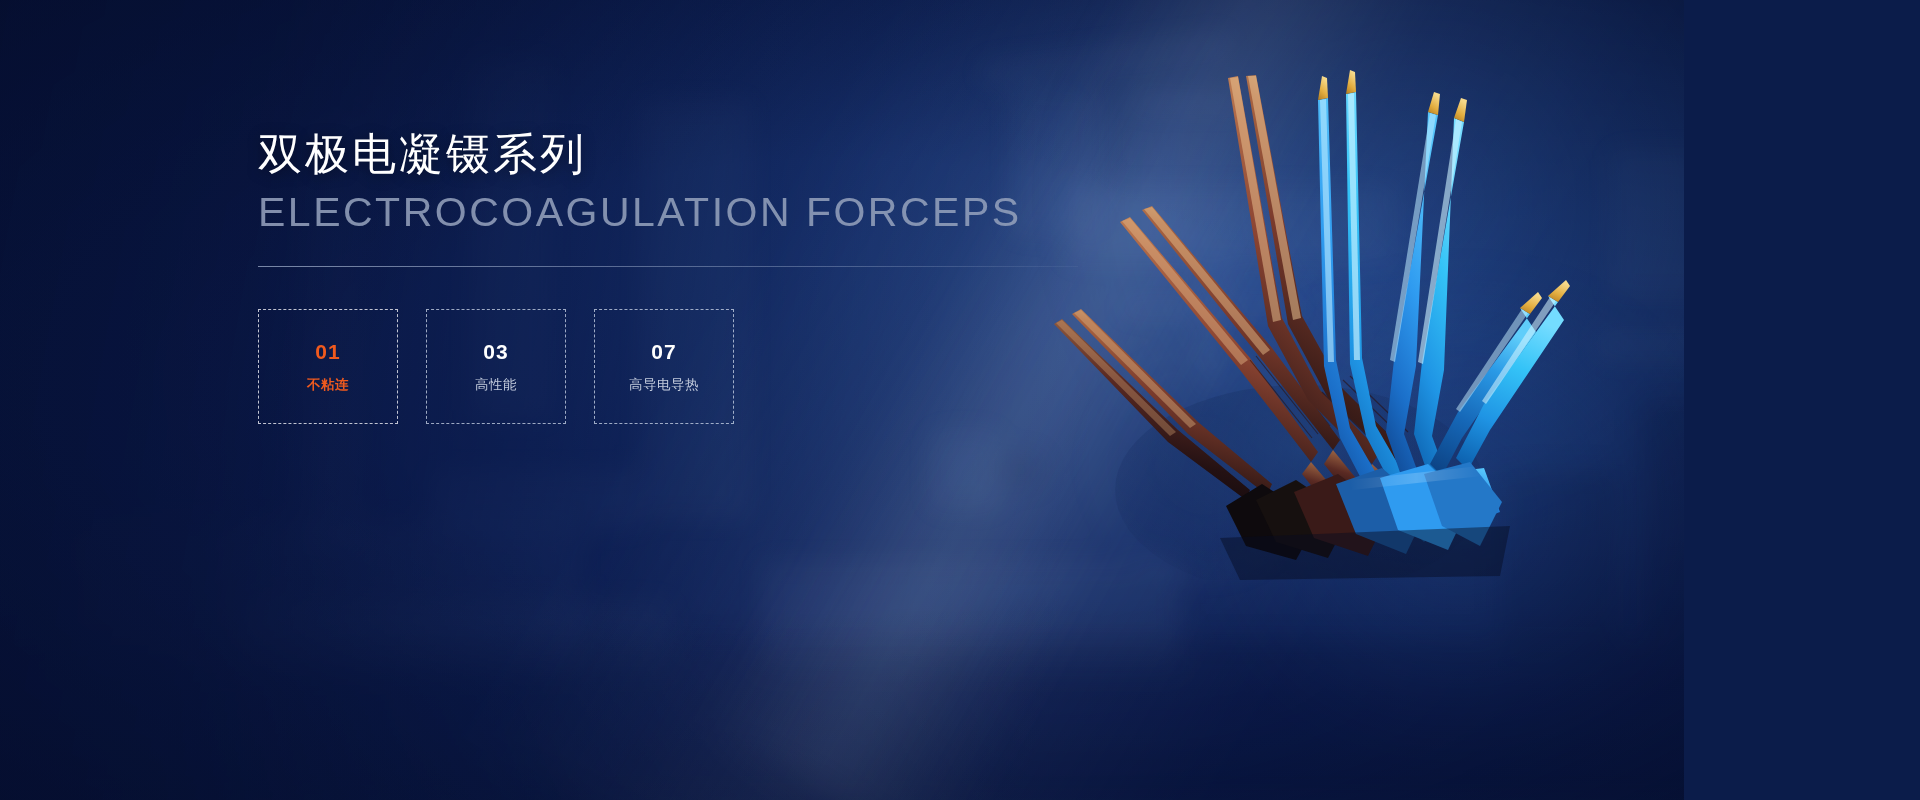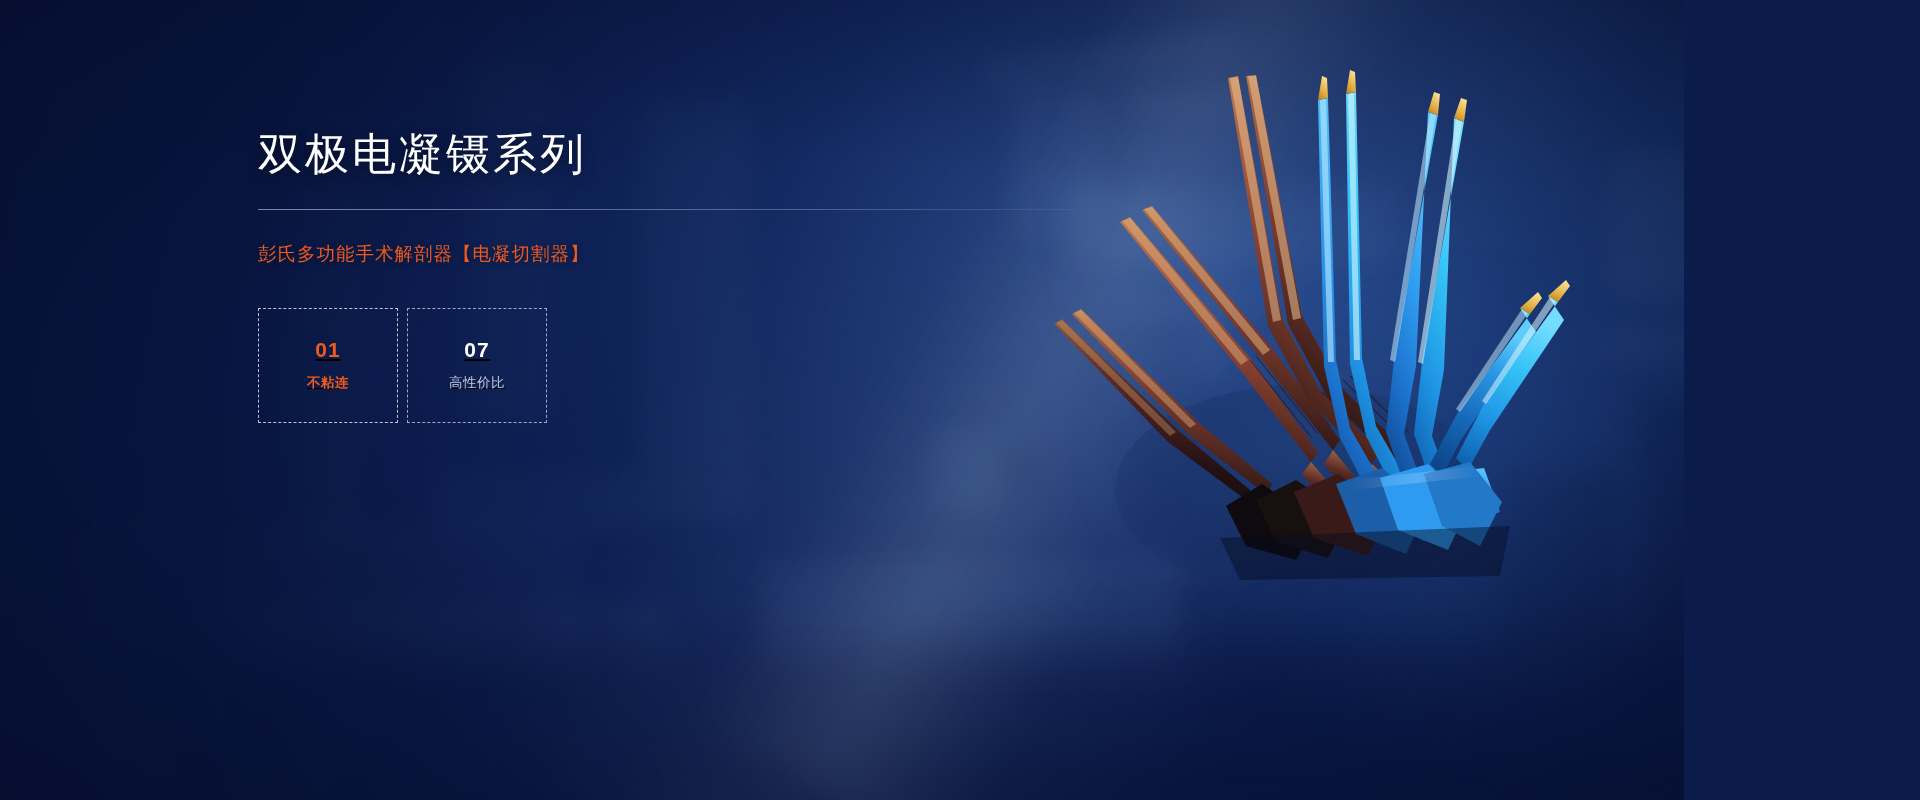--- a/index.html
+++ b/index.html
@@ -171,22 +171,21 @@
     font-size: 18.5px;
     letter-spacing: 1px;
     color: #f05a1e;
     font-weight: 400;
     text-shadow: 0 1px 6px rgba(0,0,0,0.3);
   }
 
   .features {
     margin-top: 42px;
     display: flex;
-    gap: 9px;
-    text-decoration: underline;
+    gap: 28px;
   }
 
   .feature {
     width: 140px;
     height: 115px;
     border: 1px dashed rgba(214,224,240,0.72);
     display: flex;
     flex-direction: column;
     align-items: center;
     justify-content: center;
@@ -405,35 +404,39 @@
       </g>
 
       <path d="M300,420 L430,406 L432,416 L302,430 Z" fill="url(#gHilite)" opacity="0.35"></path>
     </svg>
   </div>
 
   <div class="content">
 
     <h1 class="title-cn">双极电凝镊系列</h1>
 
+    <h2 class="title-en">ELECTROCOAGULATION FORCEPS</h2>
 
     <div class="divider"></div>
 
-    <p class="subtitle-cn">彭氏多功能手术解剖器【电凝切割器】</p>
 
     <div class="features">
 
       <div class="feature accent">
         <span class="num">01</span>
         <span class="lbl">不粘连</span>
       </div>
 
 
+      <div class="feature">
+        <span class="num">03</span>
+        <span class="lbl">高性能</span>
+      </div>
 
       <div class="feature">
         <span class="num">07</span>
-        <span class="lbl">高性价比</span>
+        <span class="lbl">高导电导热</span>
       </div>
 
     </div>
   </div>
 
 </div>
 
 </body></html>

